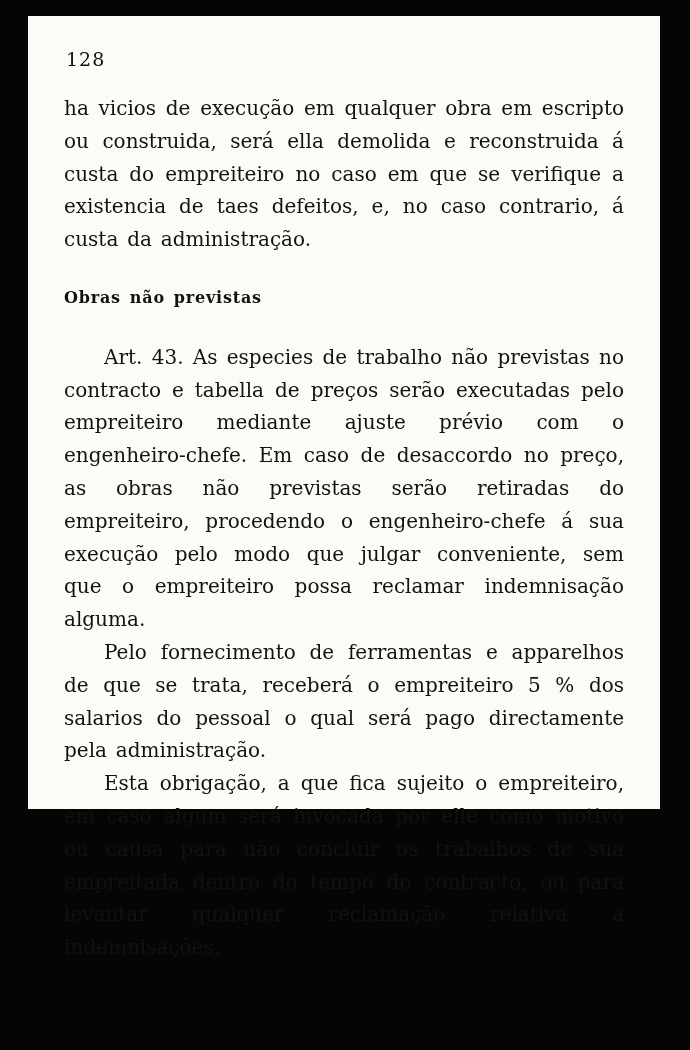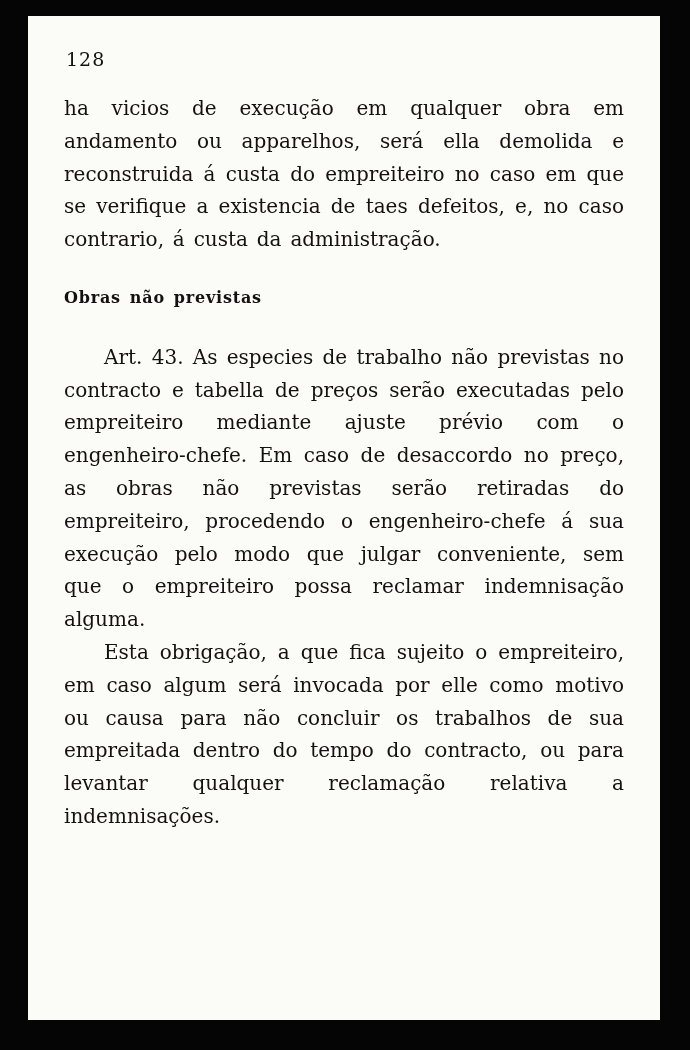--- a/index.html
+++ b/index.html
@@ -18,21 +18,21 @@
     position: absolute;
     left: 0; top: 0;
     width: 690px; height: 1050px;
     background: #050505;
   }
   .page {
     position: absolute;
     left: 28px;
     top: 16px;
     width: 632px;
-    height: 1004px;
+    height: 793px;
     background: #fbfbf8;
     box-sizing: border-box;
     padding: 30px 36px 20px 36px;
     color: #141210;
   }
   .running-header {
     position: relative;
     text-align: center;
     height: 28px;
     margin-bottom: 18px;
@@ -77,25 +77,26 @@
 
 <div class="scan-frame">
   <div class="page">
 
     <div class="running-header">
       <span class="page-number">128</span>
     </div>
 
     <div class="body-text">
 
-      <p class="para">ha vicios de execução em qualquer obra em andamento ou apparelhos, será ella demolida e reconstruida á custa do empreiteiro no caso em que se verifique a existencia de taes defeitos, e, no caso contrario, á custa da administração.</p>
+      <p class="para">ha vicios de execução em qualquer obra em escripto ou construida, será ella demolida e reconstruida á custa do empreiteiro no caso em que se verifique a existencia de taes defeitos, e, no caso contrario, á custa da administração.</p>
 
       <div class="section-heading">Obras não previstas</div>
 
       <p class="para indent">Art. 43. As especies de trabalho não previstas no contracto e tabella de preços serão executadas pelo empreiteiro mediante ajuste prévio com o engenheiro-chefe. Em caso de desaccordo no preço, as obras não previstas serão retiradas do empreiteiro, procedendo o engenheiro-chefe á sua execução pelo modo que julgar conveniente, sem que o empreiteiro possa reclamar indemnisação alguma.</p>
 
 
+      <p class="para indent">Pelo fornecimento de ferramentas e apparelhos de que se trata, receberá o empreiteiro 5 % dos salarios do pessoal o qual será pago directamente pela administração.</p>
 
       <p class="para indent">Esta obrigação, a que fica sujeito o empreiteiro, em caso algum será invocada por elle como motivo ou causa para não concluir os trabalhos de sua empreitada dentro do tempo do contracto, ou para levantar qualquer reclamação relativa a indemnisações.</p>
 
     </div>
   </div>
 </div>
 
 </body></html>

